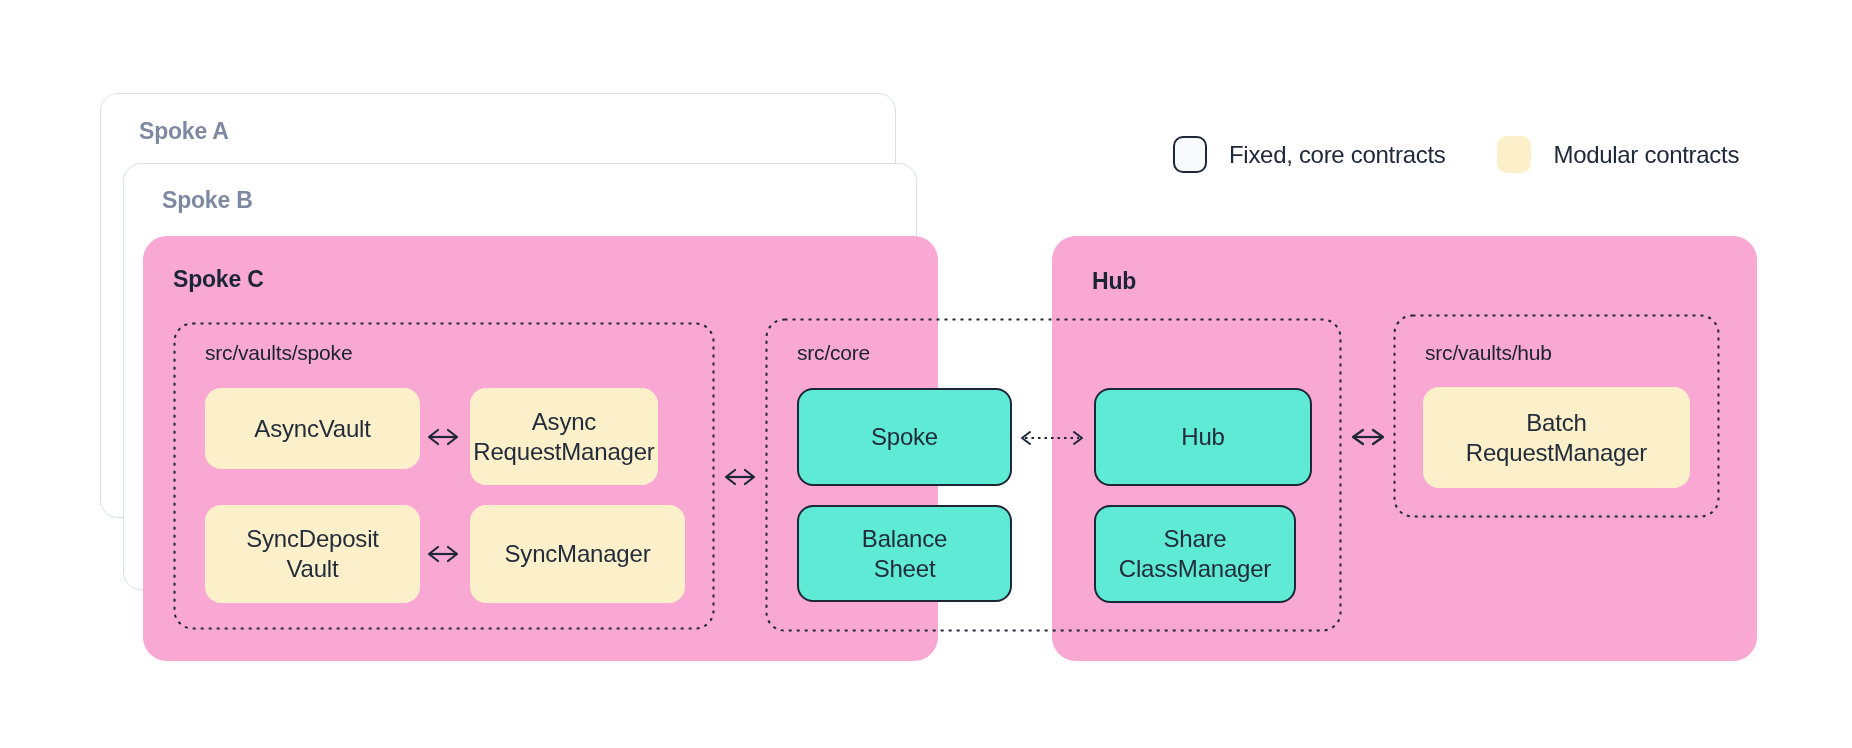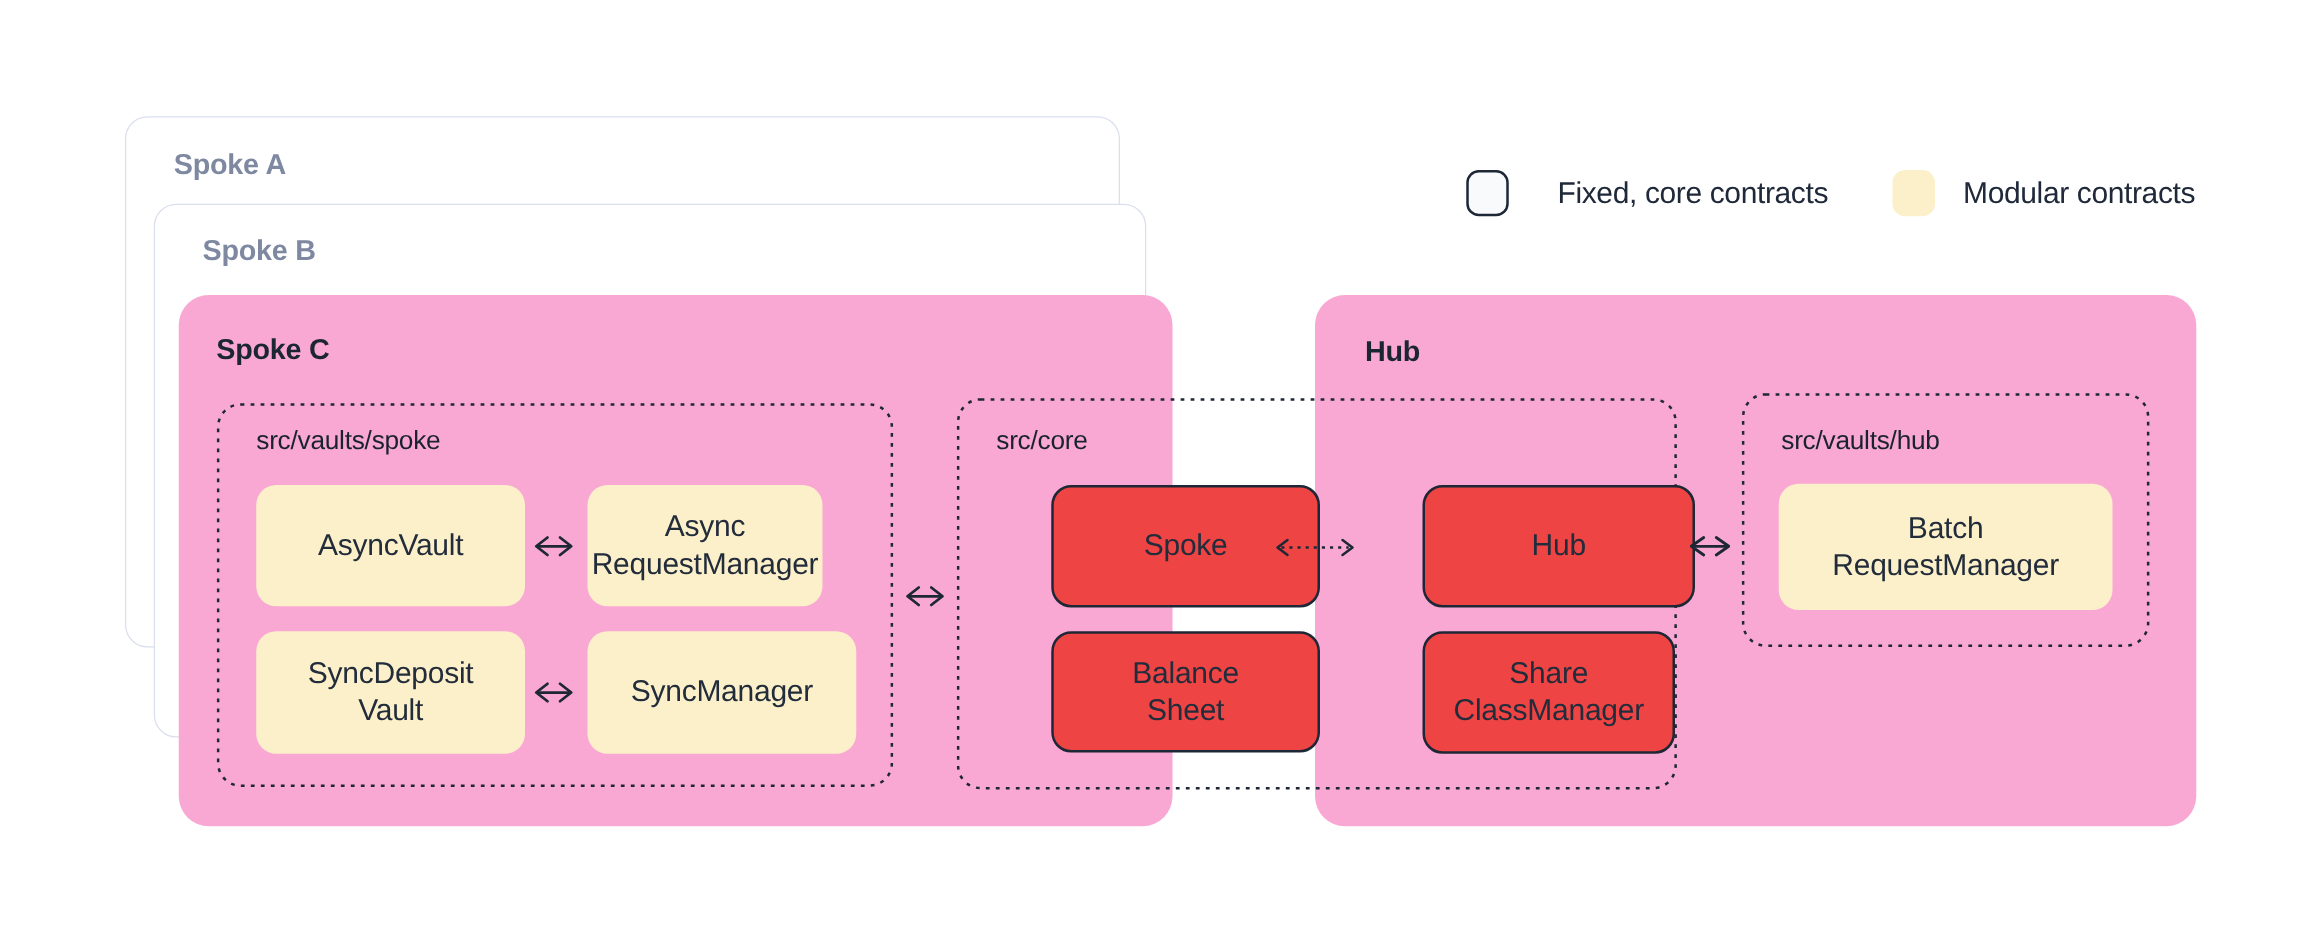--- a/index.html
+++ b/index.html
@@ -17,33 +17,33 @@
   
   .group{position:absolute;}
   .group svg.frame{position:absolute;left:0;top:0;display:block;}
   .group-label{position:absolute;left:32px;font-size:21px;color:#1A2230;letter-spacing:-0.2px;white-space:nowrap;}
 
   
   .node{position:absolute;box-sizing:border-box;display:flex;align-items:center;justify-content:center;
         text-align:center;font-size:24px;line-height:1.25;color:#232C3B;letter-spacing:-0.2px;
         white-space:pre-line;border-radius:16px;}
   .node.modular{background:#FBF0C9;}
-  .node.fixed{background:#ef4444;border:2.5px solid #1E2736;margin-left:44px;}
+  .node.fixed{background:#5eead4;border:2.5px solid #1E2736;}
 
   
   .arrow{position:absolute;}
   .arrow svg{display:block;}
 
   
   .legend{position:absolute;left:1173px;top:136px;display:flex;align-items:center;}
   .swatch{display:inline-block;width:34px;height:37px;border-radius:10px;box-sizing:border-box;}
   .swatch.fixed{background:#F8FAFC;border:2.5px solid #1E2736;}
   .swatch.modular{background:#FBF0C9;}
   .legend-label{font-size:24px;color:#20293A;letter-spacing:-0.3px;white-space:nowrap;}
-  .legend-label.first{margin-left:39px;text-align:center;}
+  .legend-label.first{margin-left:22px;text-align:center;}
   .legend-label.second{margin-left:22px;}
   .swatch.modular{margin-left:52px;}
 </style>
 </head>
 <body>
 
 <div class="canvas">
 
   <div class="container outline" style="left:100px;top:93px;width:796px;height:425px;">
     <div class="container-title muted" style="left:22px;top:24px;">Spoke A</div>
@@ -75,21 +75,21 @@
     <div class="group-label" style="top:23px;">src/core</div>
   </div>
 
   <div class="group" style="left:1393px;top:314px;width:327px;height:204px;">
     <svg class="frame" width="327" height="204">
       <rect x="1.5" y="1.5" width="324" height="201" rx="18" fill="none" stroke="#1E2736" stroke-width="2" stroke-dasharray="3 5"></rect>
     </svg>
     <div class="group-label" style="top:27px;">src/vaults/hub</div>
   </div>
 
-  <div class="node modular" style="left:205px;top:388px;width:215px;height:97px;">AsyncVault</div>
+  <div class="node modular" style="left:205px;top:388px;width:215px;height:81px;">AsyncVault</div>
   <div class="node modular" style="left:470px;top:388px;width:188px;height:97px;">Async
 RequestManager</div>
   <div class="node modular" style="left:205px;top:505px;width:215px;height:98px;">SyncDeposit
 Vault</div>
   <div class="node modular" style="left:470px;top:505px;width:215px;height:98px;">SyncManager</div>
 
   <div class="node fixed" style="left:797px;top:388px;width:215px;height:98px;">Spoke</div>
   <div class="node fixed" style="left:797px;top:505px;width:215px;height:97px;">Balance
 Sheet</div>
   <div class="node fixed" style="left:1094px;top:388px;width:218px;height:98px;">Hub</div>

